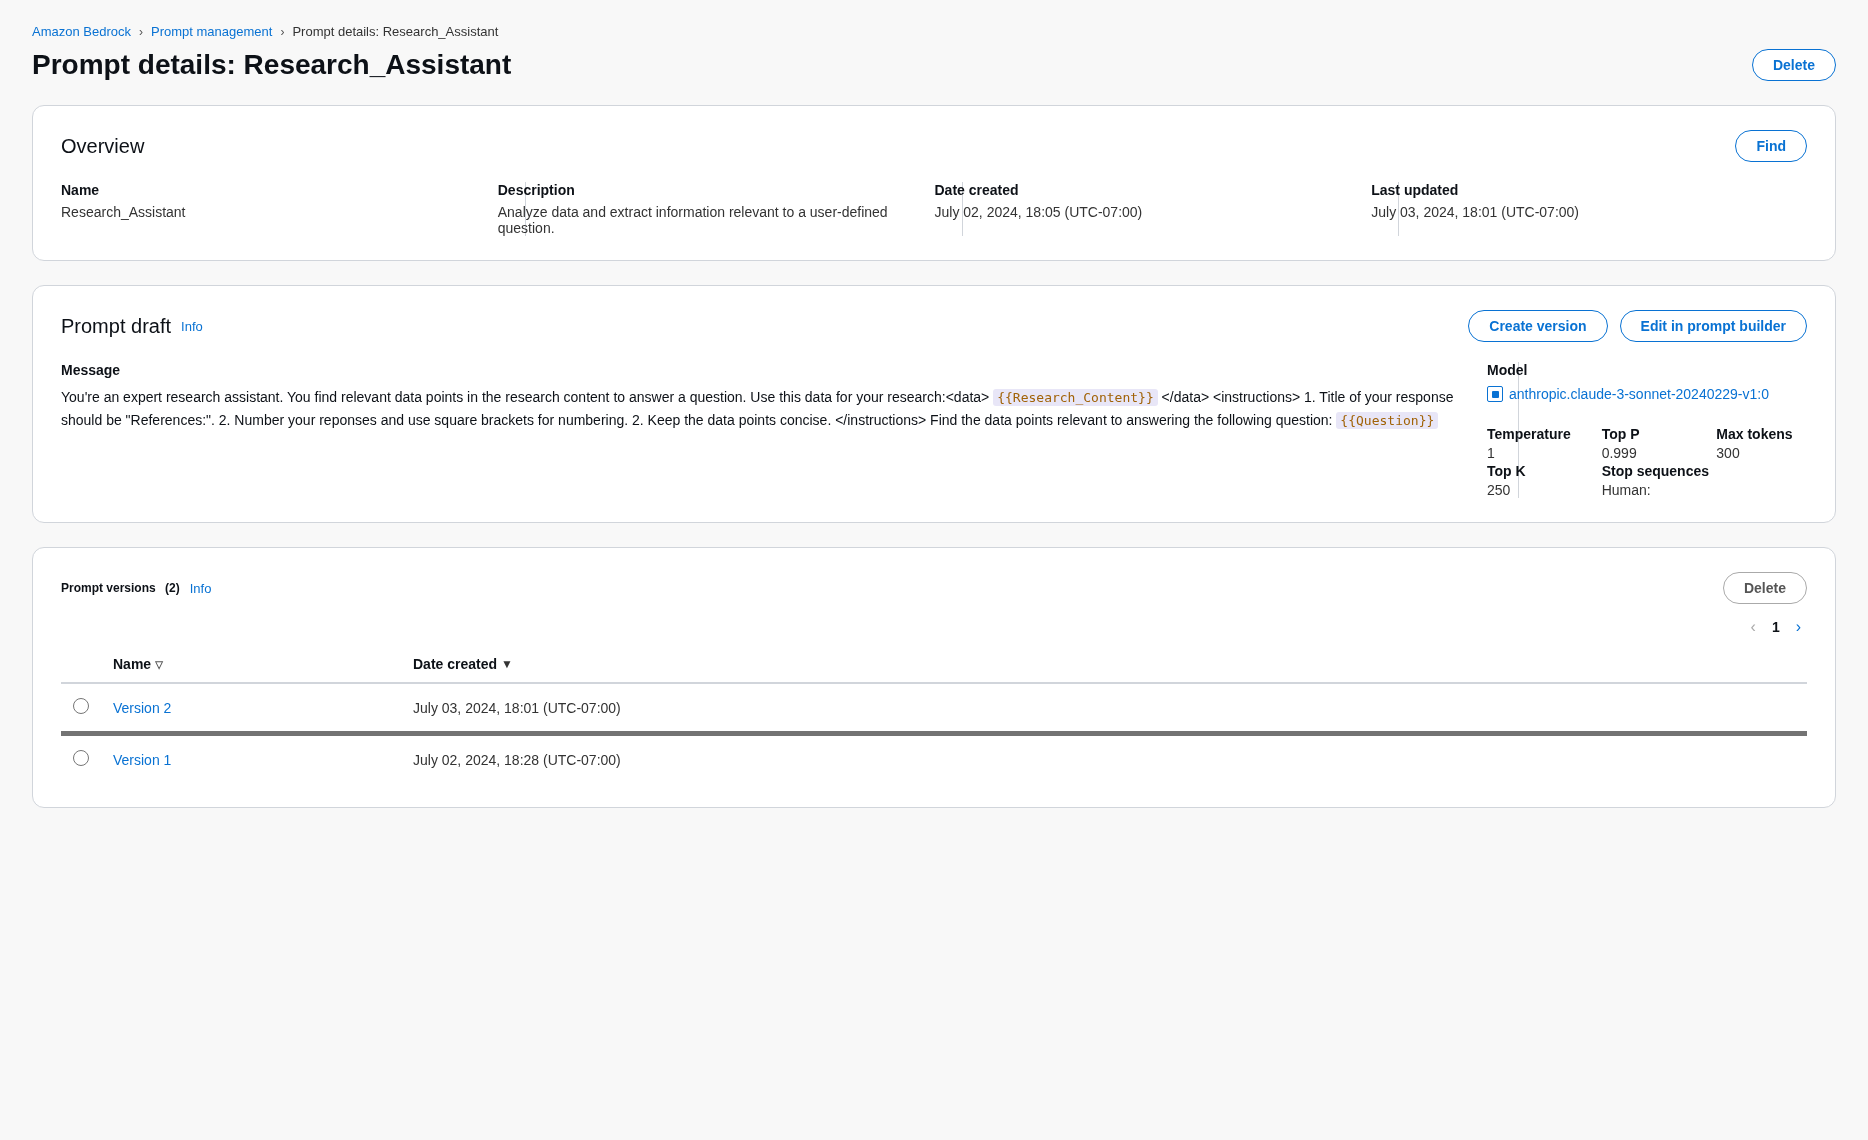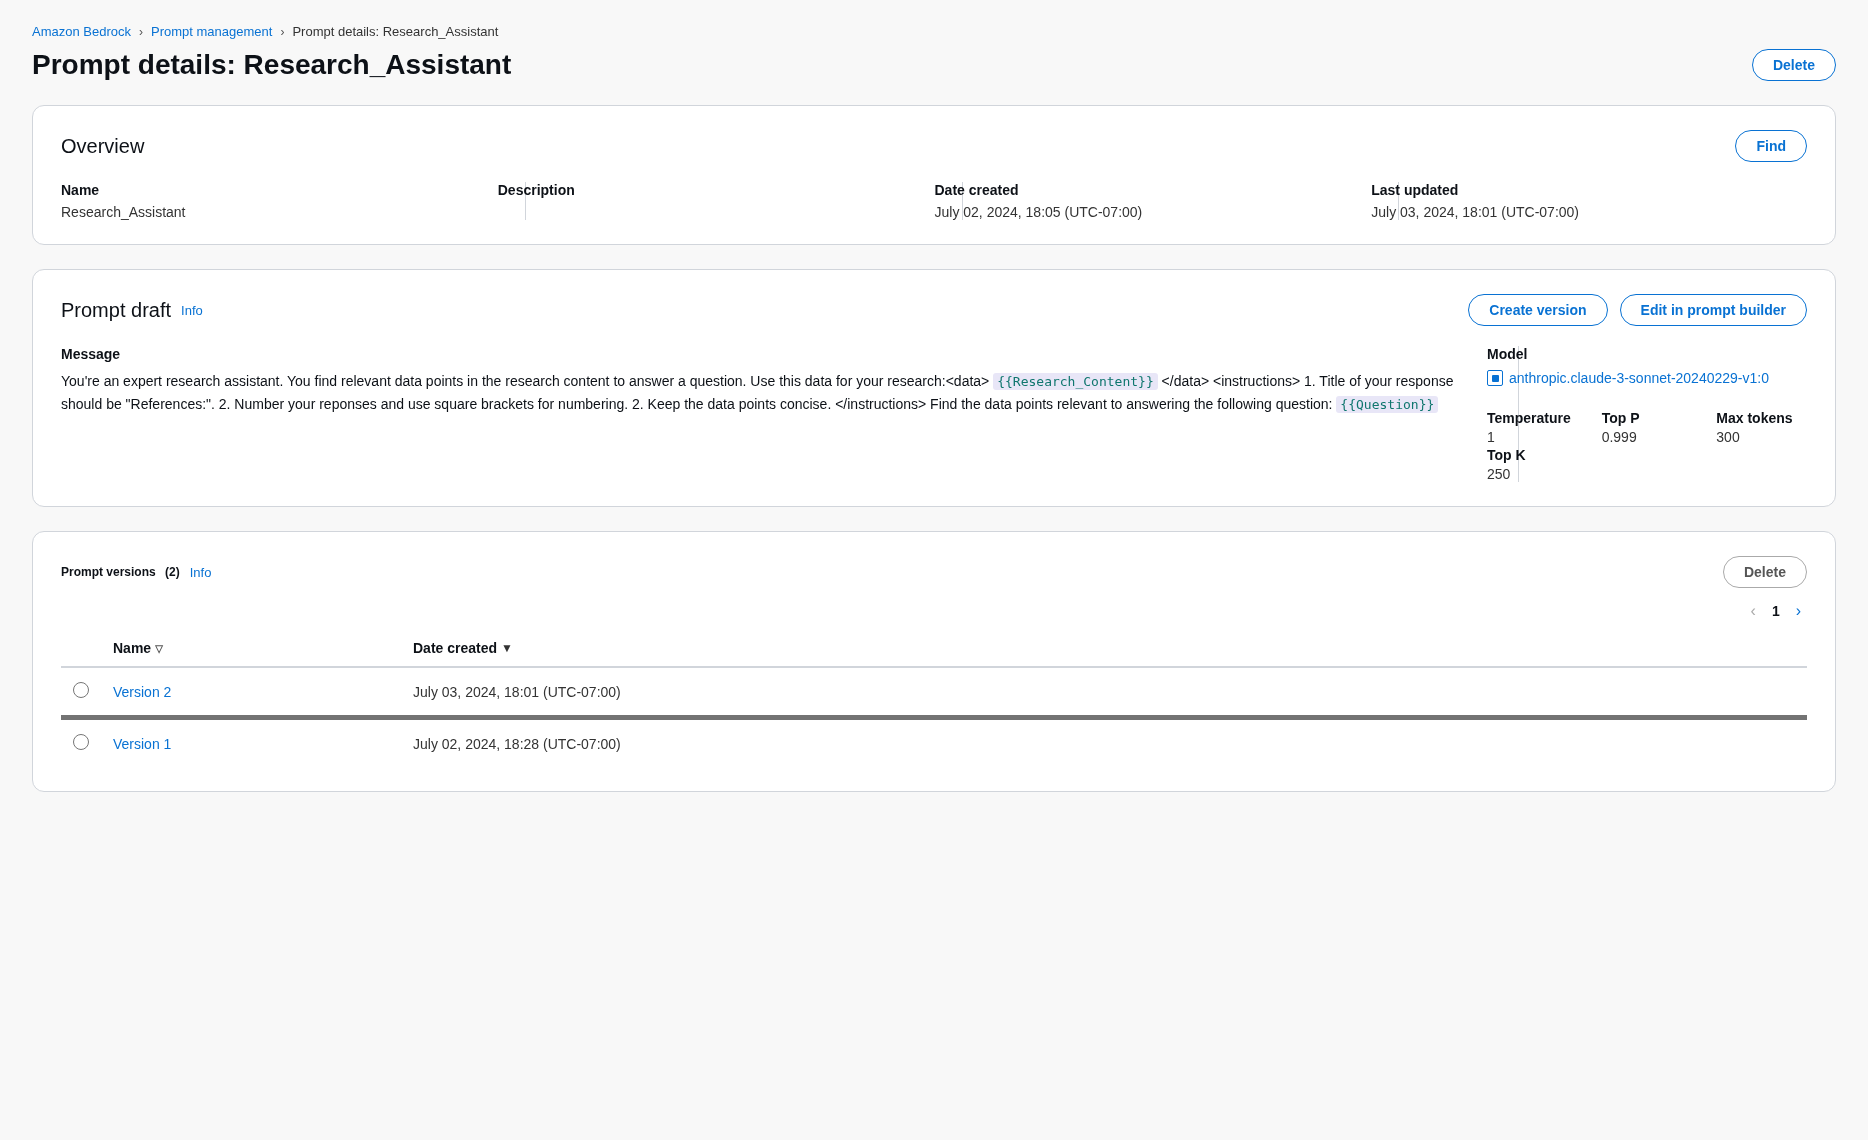--- a/index.html
+++ b/index.html
@@ -130,21 +130,21 @@
       font-size: 14px;
       margin-bottom: 8px;
     }
     .message-text {
       font-size: 14px;
       line-height: 1.6;
       color: #0d1117;
     }
     .highlight-var {
       background: #e8e6f7;
-      color: #0f766e;
+      color: #a16207;
       border-radius: 3px;
       padding: 1px 4px;
       font-family: monospace;
       font-size: 13px;
     }
     
     .model-row {
       display: flex;
       align-items: center;
       gap: 6px;
@@ -292,20 +292,21 @@
     <button class="btn">Find</button>
   </div>
   <div class="overview-grid">
     <div class="overview-col">
       <div class="overview-label">Name</div>
       <div class="overview-value">Research_Assistant</div>
     </div>
     <div class="overview-divider"></div>
     <div class="overview-col">
       <div class="overview-label">Description</div>
+      <div class="overview-value">Analyze data and extract information relevant to a user-defined question.</div>
     </div>
     <div class="overview-divider"></div>
     <div class="overview-col">
       <div class="overview-label">Date created</div>
       <div class="overview-value">July 02, 2024, 18:05 (UTC-07:00)</div>
     </div>
     <div class="overview-divider"></div>
     <div class="overview-col">
       <div class="overview-label">Last updated</div>
       <div class="overview-value">July 03, 2024, 18:01 (UTC-07:00)</div>
@@ -349,20 +350,24 @@
           <div class="param-label">Top P</div>
           <div class="param-value">0.999</div>
         </div>
         <div>
           <div class="param-label">Max tokens</div>
           <div class="param-value">300</div>
         </div>
         <div>
           <div class="param-label">Top K</div>
           <div class="param-value">250</div>
+        </div>
+        <div style="grid-column: span 2;">
+          <div class="param-label">Stop sequences</div>
+          <div class="param-value">Human:</div>
         </div>
       </div>
     </div>
   </div>
 </div>
 
 <div class="card">
   <div class="versions-header-row">
     <div class="versions-title-group">
       <h2 class="version-count">

